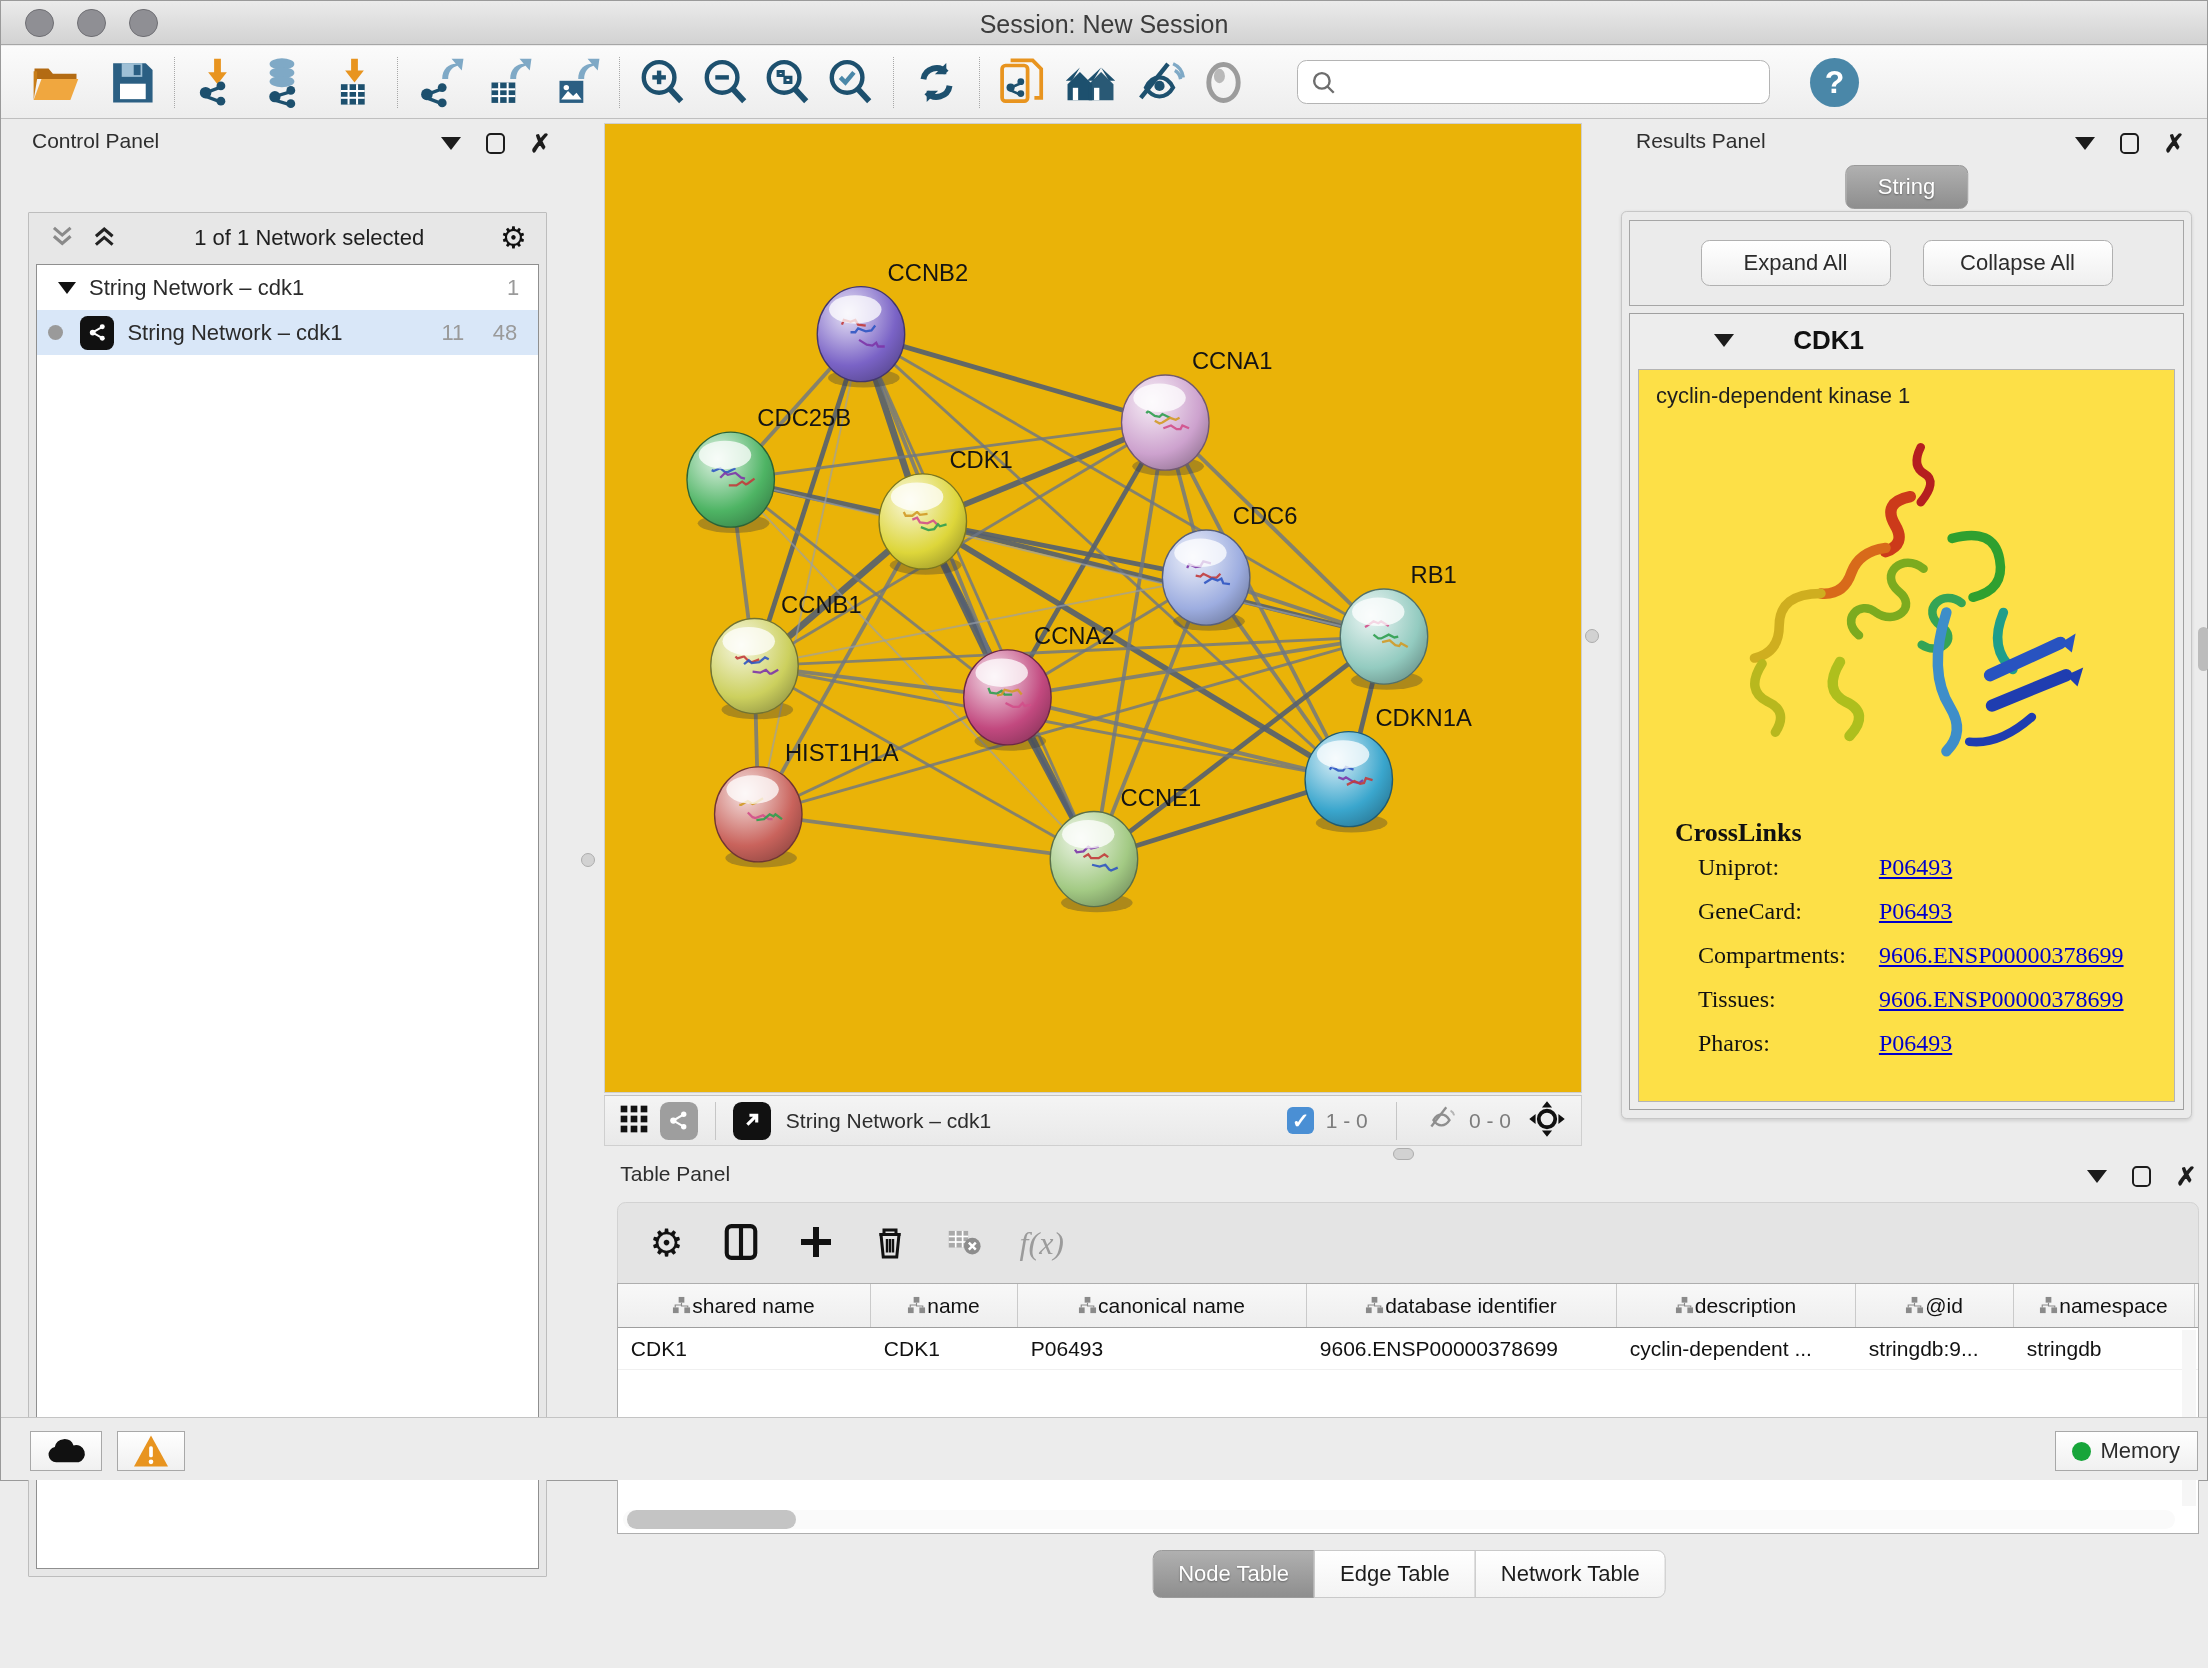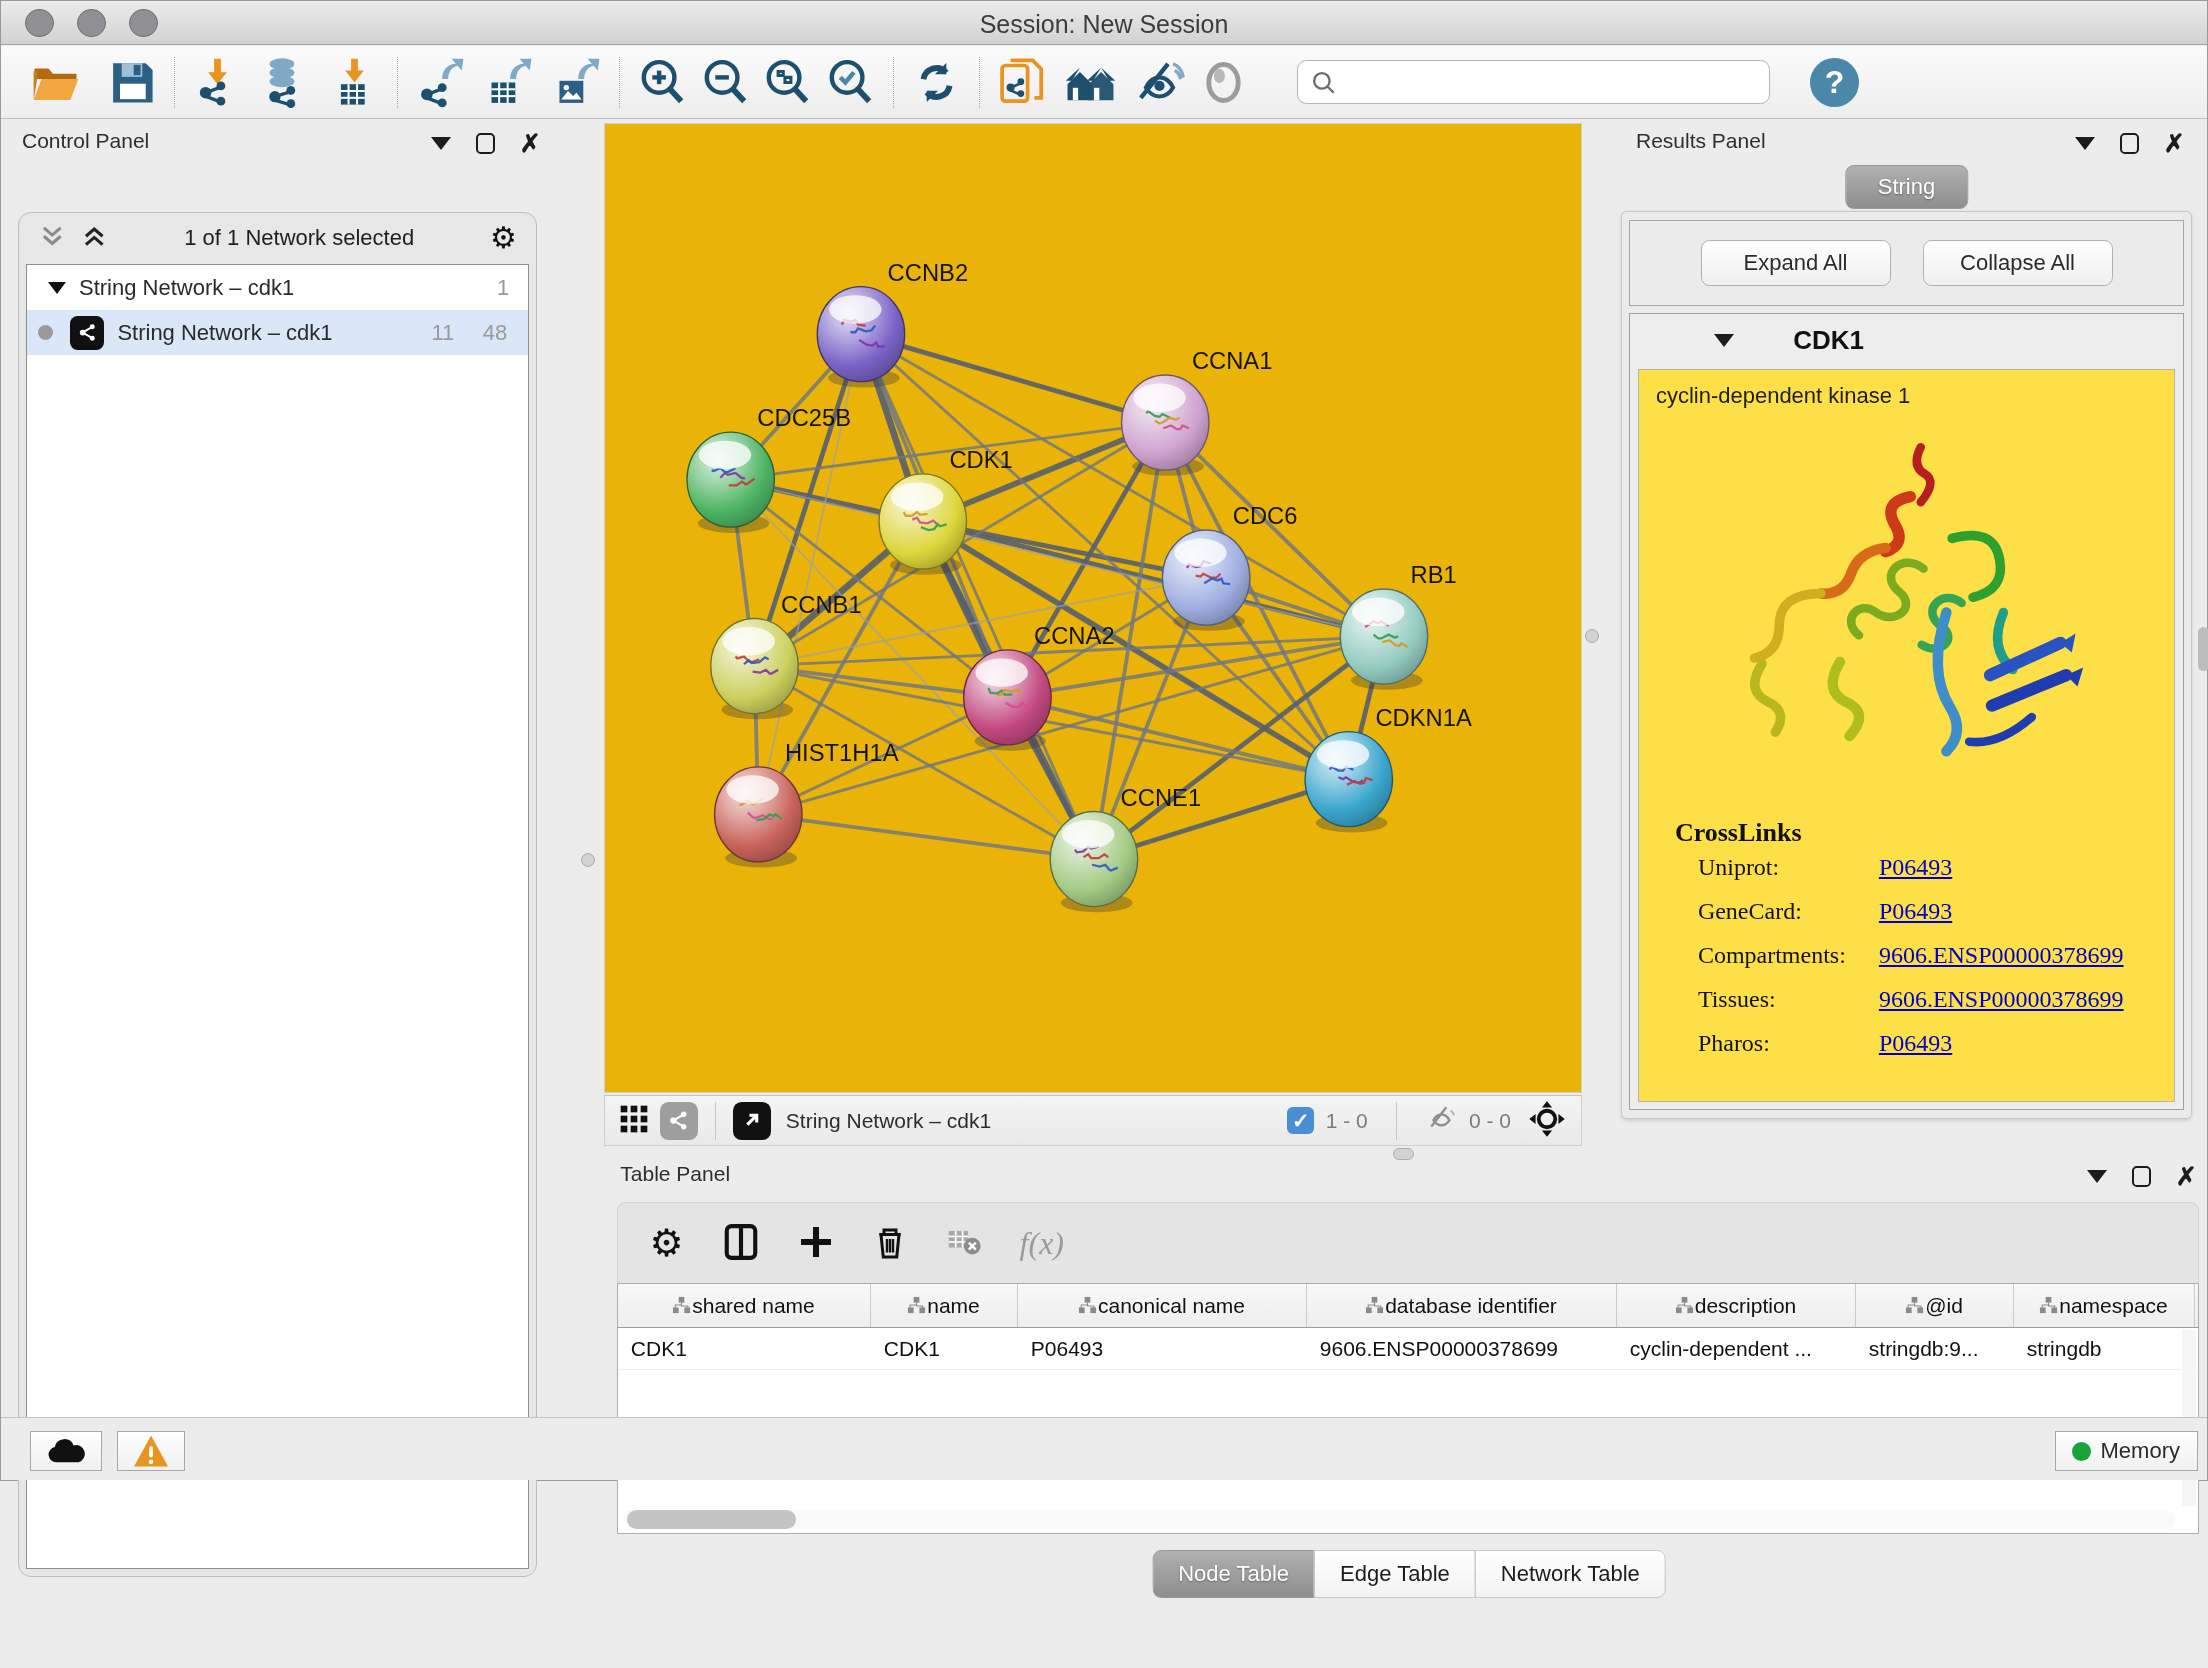--- a/index.html
+++ b/index.html
@@ -31,28 +31,28 @@
 
   
   .panel-head { position:absolute; left:0; top:0; right:0; height:38px; }
   .panel-title { position:absolute; left:21px; top:5.7px; font-size:21px; color:#2e2e2e; }
   .ph-icons { position:absolute; right:13.3px; top:9.5px; display:flex; gap:25px; align-items:center; }
   .tri-down { width:0; height:0; border-left:10.5px solid transparent; border-right:10.5px solid transparent; border-top:13.3px solid #1c1c1c; }
   .sq { width:19px; height:21px; border:2.9px solid #1c1c1c; border-radius:4.8px; }
   .xmark { font-size:25px; font-weight:bold; color:#1c1c1c; line-height:19px; }
 
   
-  .control-panel { position:absolute; left:0; top:122px; width:553px; height:1484px; }
+  .control-panel { position:absolute; left:10px; top:122px; width:553px; height:1484px; }
   .cp-tabs { position:absolute; left:53px; top:42px; display:flex; }
   .tab { height:48px; padding:0 28.5px; font-size:22px; display:flex; align-items:center;
     background:linear-gradient(#ffffff,#f1f1f1); border:1px solid #c6c6c6; border-bottom:none;
     border-radius:8.6px 8.6px 0 0; margin-right:-1px; color:#1f1f1f; }
   .tab.active { background:linear-gradient(#b2b2b2,#8f8f8f); color:#fff; text-shadow:0 1px 1.9px rgba(0,0,0,.35); border-color:#9a9a9a; }
   .cp-box { position:absolute; left:17px; right:17px; top:89px; bottom:30px;
-    border:1px solid #bdbdbd; background:#e7e7e7; border-radius:13px;padding-left:40px; }
+    border:1px solid #bdbdbd; background:#e7e7e7; border-radius:1px;padding-left:40px; }
   .cp-strip { position:absolute; left:0; right:0; top:0; height:49px; display:flex; align-items:center; }
   .cp-strip .status { flex:1; text-align:center; font-size:22px; color:#1f1f1f; }
   .cp-tree { position:absolute; left:6.7px; right:6.7px; top:51px; bottom:6.7px; background:#fff; border:1px solid #8f8f8f; }
   .tree-row { position:relative; height:45px; display:flex; align-items:center; font-size:22px; }
   .tree-row.selected { background:#d9e7f8; }
   .tw { display:inline-block; width:0; height:0; border-left:9.5px solid transparent; border-right:9.5px solid transparent; border-top:12.4px solid #111; margin:0 13.3px 0 21px; }
   .dot { width:15px; height:15px; border-radius:50%; background:#9a9a9a; margin:0 17px 0 11.4px; }
   .share-badge { width:34px; height:34px; border-radius:7.6px; background:#111; display:flex; align-items:center; justify-content:center; margin-right:13.3px; }
   .count { position:absolute; font-size:22px; color:#9a9a9a; }
 

